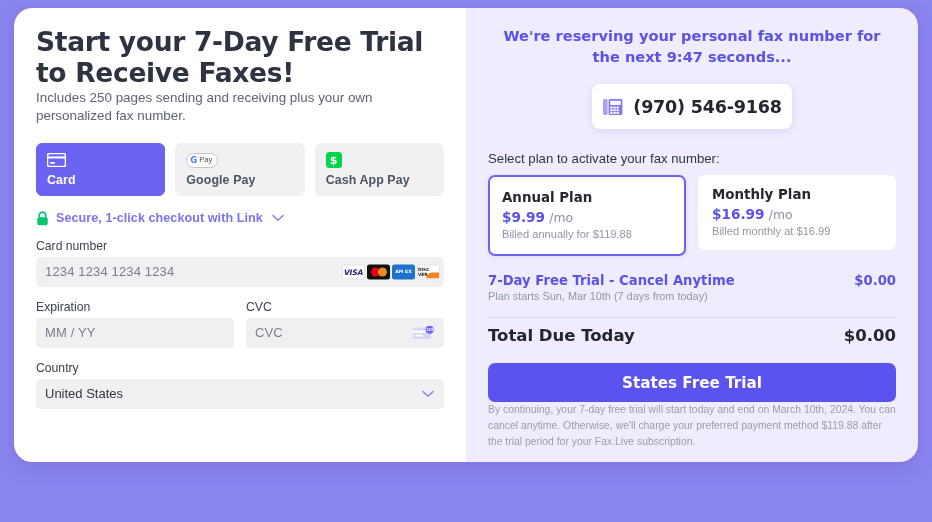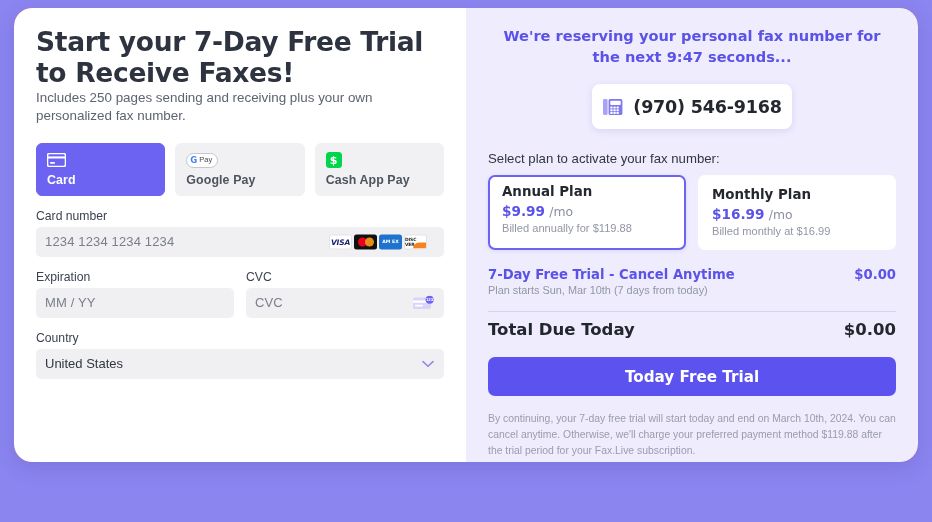--- a/index.html
+++ b/index.html
@@ -158,21 +158,21 @@
     font-size: 13px;
     color: #7a7f8a;
     letter-spacing: 0.15px;
   }
   .input-box .val {
     font-size: 13px;
     color: #31363f;
   }
   .card-brands {
     position: absolute;
-    right: 17px; top: 50%;
+    right: 4px; top: 50%;
     transform: translateY(-50%);
     display: flex;
     gap: 2px;
   }
   .brand {
     width: 23px; height: 15px;
     border-radius: 2.5px;
     display: flex; align-items: center; justify-content: center;
     overflow: hidden;
   }
@@ -261,21 +261,21 @@
   .plan {
     flex: 1;
     background: #ffffff;
     border-radius: 7px;
     padding: 10px 12px 11px 12px;
     cursor: pointer;
     border: 2px solid transparent;
   }
   .plan.selected {
     border-color: #6c63f3;
-    padding-top: 7px;
+    padding-top: 13px;
     padding-bottom: 14px;
     box-shadow: 0 1px 4px rgba(90,80,200,0.12);
   }
   .plan-name {
     font-family: "DejaVu Sans", sans-serif;
     font-size: 13.4px;
     font-weight: bold;
     color: #25292f;
   }
   .plan-price {
@@ -345,21 +345,20 @@
     font-family: "DejaVu Sans", sans-serif;
     font-size: 15.2px;
     font-weight: bold;
     cursor: pointer;
     display: flex;
     align-items: center;
     justify-content: center;
   }
 
   .fine-print {
-    margin-top: 15px;
     font-size: 10.4px;
     line-height: 1.52;
     color: #9a9cae;
   }
 </style>
 </head>
 <body>
 
 <div class="checkout-card">
 
@@ -396,20 +395,30 @@
 
       <div class="method-tab">
         <div class="m-icon">
           <span class="cashapp-sq">$</span>
         </div>
         <div class="m-label">Cash App Pay</div>
       </div>
 
     </div>
 
+    <div class="link-row">
+      <svg class="link-lock" viewBox="0 0 13 15">
+        <path d="M3.2 6.4V4.4a3.3 3.3 0 0 1 6.6 0v2" fill="none" stroke="#00c66b" stroke-width="1.7"></path>
+        <rect x="1.3" y="6.2" width="10.4" height="8.1" rx="2" fill="#00c66b"></rect>
+      </svg>
+      <span class="link-text">Secure, 1-click checkout with Link</span>
+      <svg class="link-chev" width="12" height="8" viewBox="0 0 12 8">
+        <path d="M1 1.6 L6 6.2 L11 1.6" fill="none" stroke="#8d86f2" stroke-width="1.5" stroke-linecap="round"></path>
+      </svg>
+    </div>
 
     <div class="field-label">Card number</div>
     <div class="input-box">
       <span class="ph">1234 1234 1234 1234</span>
       <span class="card-brands">
         <span class="brand brand-visa">
           <span>VISA</span>
         </span>
         <span class="brand brand-mc">
           <span class="mc-c mc-l"></span>
@@ -515,19 +524,19 @@
     </div>
     <div class="trial-sub">Plan starts Sun, Mar 10th (7 days from today)</div>
 
     <div class="divider"></div>
 
     <div class="total-row">
       <span class="total-label">Total Due Today</span>
       <span class="total-amount">$0.00</span>
     </div>
 
-    <button class="cta">Today Free Trial</button>
+    <button class="cta">States Free Trial</button>
 
     <div class="fine-print">By continuing, your 7-day free trial will start today and end on March 10th, 2024. You can cancel anytime. Otherwise, we'll charge your preferred payment method $119.88 after the trial period for your Fax.Live subscription.</div>
 
   </div>
 
 </div>
 
 </body></html>

